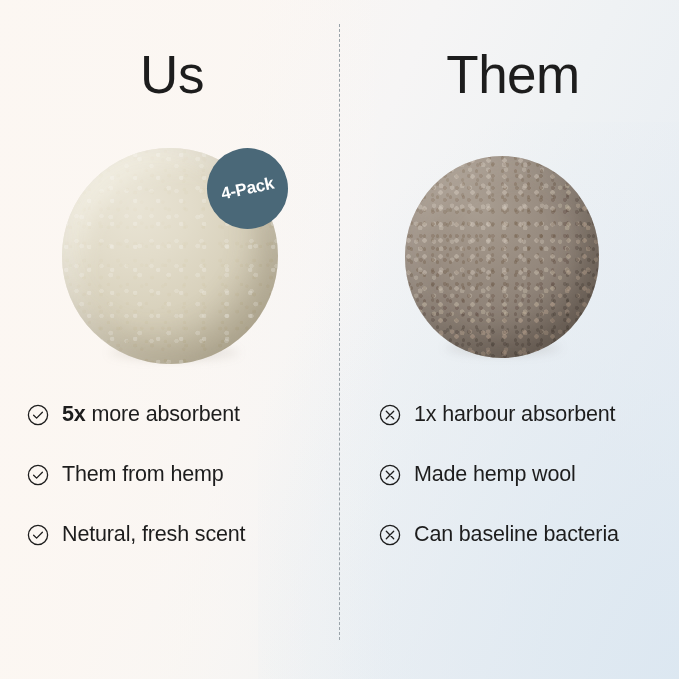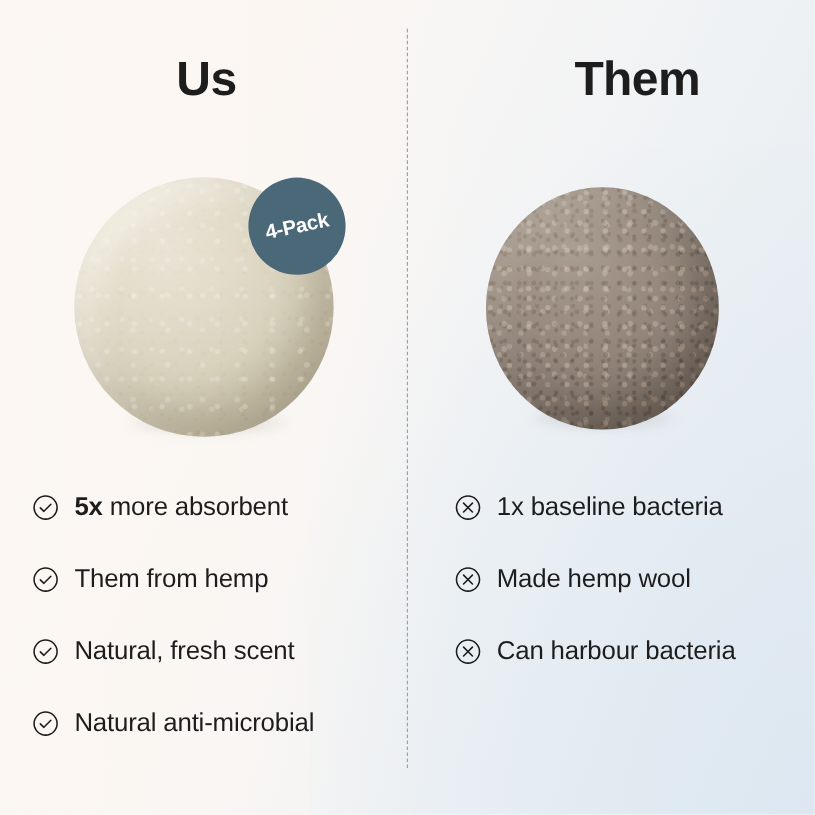--- a/index.html
+++ b/index.html
@@ -55,29 +55,29 @@
     top: 24px;
     width: 0;
     height: 616px;
     border-left: 1.6px dashed #9AA3A9;
   }
 
   
   .heading {
     position: absolute;
     top: 44px;
-    font-size: 40px;
-    font-weight: 700;
+    font-size: 53px;
+    font-weight: 400;
     letter-spacing: -0.5px;
     color: #1D1D1D;
     white-space: nowrap;
     transform: translateX(-50%);
   }
   .heading.us   { left: 172px; }
-  .heading.them { left: 531px; }
+  .heading.them { left: 513px; }
 
   
   .ball {
     position: absolute;
     border-radius: 50%;
   }
   .ball-shadow {
     position: absolute;
     border-radius: 50%;
     filter: blur(5px);
@@ -189,21 +189,20 @@
   
   .list {
     position: absolute;
     top: 404px;
   }
   .list.left  { left: 27px; }
   .list.right { left: 379px; }
 
   .row {
     display: flex;
-    align-items: center;
     height: 38px;
     margin-bottom: 22px;
   }
   .row:last-child { margin-bottom: 0; }
 
   .row-icon {
     flex: 0 0 auto;
     width: 22px;
     height: 22px;
     margin-right: 13px;
@@ -261,55 +260,48 @@
         <path d="M6.6 11.2 L9.6 14.1 L15.4 8.2" fill="none" stroke="#1D1D1D" stroke-width="1.3" stroke-linecap="round" stroke-linejoin="round"></path>
       </svg>
       <span class="row-text"><span class="emph"></span><span>Them from hemp</span></span>
     </div>
 
     <div class="row">
       <svg class="row-icon" viewBox="0 0 22 22">
         <circle cx="11" cy="11" r="9.6" fill="none" stroke="#1D1D1D" stroke-width="1.3"></circle>
         <path d="M6.6 11.2 L9.6 14.1 L15.4 8.2" fill="none" stroke="#1D1D1D" stroke-width="1.3" stroke-linecap="round" stroke-linejoin="round"></path>
       </svg>
-      <span class="row-text"><span class="emph"></span><span>Natural, fresh scent</span></span>
-    </div>
-
-    <div class="row">
-      <svg class="row-icon" viewBox="0 0 22 22">
-        <circle cx="11" cy="11" r="9.6" fill="none" stroke="#1D1D1D" stroke-width="1.3"></circle>
-        <path d="M6.6 11.2 L9.6 14.1 L15.4 8.2" fill="none" stroke="#1D1D1D" stroke-width="1.3" stroke-linecap="round" stroke-linejoin="round"></path>
-      </svg>
-      <span class="row-text"><span class="emph"></span><span>Natural anti-microbial</span></span>
-    </div>
+      <span class="row-text"><span class="emph"></span><span>Netural, fresh scent</span></span>
+    </div>
+
 
   </div>
 
   <div class="list right">
 
     <div class="row">
       <svg class="row-icon" viewBox="0 0 22 22">
         <circle cx="11" cy="11" r="9.6" fill="none" stroke="#1D1D1D" stroke-width="1.3"></circle>
         <path d="M7.3 7.3 L14.7 14.7 M14.7 7.3 L7.3 14.7" fill="none" stroke="#1D1D1D" stroke-width="1.3" stroke-linecap="round"></path>
       </svg>
-      <span class="row-text"><span class="emph"></span><span>1x baseline bacteria</span></span>
+      <span class="row-text"><span class="emph"></span><span>1x harbour absorbent</span></span>
     </div>
 
     <div class="row">
       <svg class="row-icon" viewBox="0 0 22 22">
         <circle cx="11" cy="11" r="9.6" fill="none" stroke="#1D1D1D" stroke-width="1.3"></circle>
         <path d="M7.3 7.3 L14.7 14.7 M14.7 7.3 L7.3 14.7" fill="none" stroke="#1D1D1D" stroke-width="1.3" stroke-linecap="round"></path>
       </svg>
       <span class="row-text"><span class="emph"></span><span>Made hemp wool</span></span>
     </div>
 
 
     <div class="row">
       <svg class="row-icon" viewBox="0 0 22 22">
         <circle cx="11" cy="11" r="9.6" fill="none" stroke="#1D1D1D" stroke-width="1.3"></circle>
         <path d="M7.3 7.3 L14.7 14.7 M14.7 7.3 L7.3 14.7" fill="none" stroke="#1D1D1D" stroke-width="1.3" stroke-linecap="round"></path>
       </svg>
-      <span class="row-text"><span class="emph"></span><span>Can harbour bacteria</span></span>
+      <span class="row-text"><span class="emph"></span><span>Can baseline bacteria</span></span>
     </div>
 
   </div>
 
 </div>
 
 </body></html>

